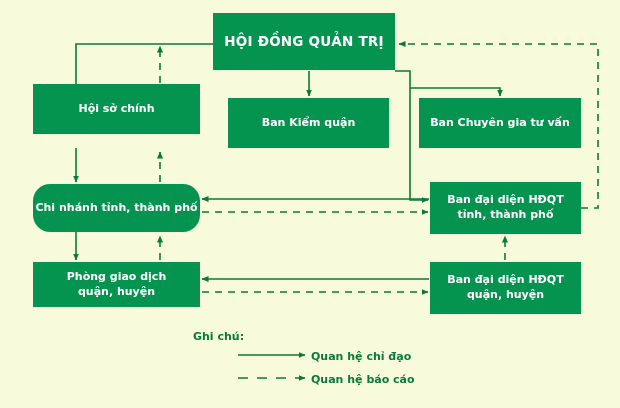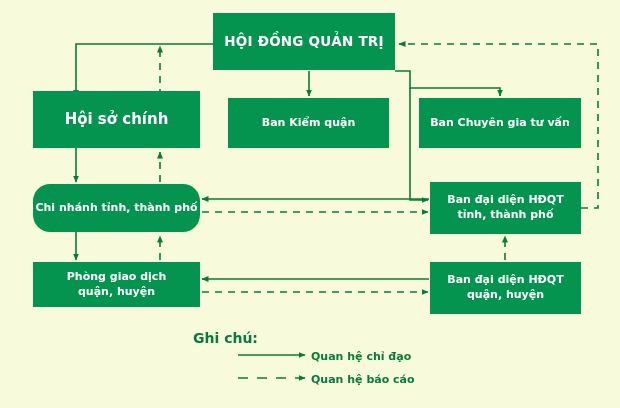--- a/index.html
+++ b/index.html
@@ -19,30 +19,30 @@
     display:flex;align-items:center;justify-content:center;
     text-align:center;
     font-weight:bold;
     line-height:1.35;
     box-sizing:border-box;
     z-index:3;
   }
   .node span{display:block;white-space:pre-line;}
 
   #node-board{left:213px;top:13px;width:182px;height:57px;font-size:13.5px;letter-spacing:.2px;}
-  #node-hq{left:33px;top:91px;width:167px;height:57px;font-size:15px;}
+  #node-hq{left:33px;top:84px;width:167px;height:50px;font-size:11px;}
   #node-supervisory{left:228px;top:98px;width:161px;height:50px;font-size:11px;}
   #node-advisory{left:419px;top:98px;width:162px;height:50px;font-size:11px;}
   #node-branch{left:33px;top:184px;width:167px;height:48px;font-size:11px;border-radius:17px;}
   #node-rep-prov{left:430px;top:182px;width:151px;height:52px;font-size:11px;}
   #node-transaction{left:33px;top:262px;width:167px;height:45px;font-size:11px;}
   #node-rep-dist{left:430px;top:262px;width:151px;height:52px;font-size:11px;}
 
   .legend{position:absolute;z-index:4;color:#0a7a3c;}
-  #legend-title{left:193px;top:330px;font-size:14px;font-weight:bold;}
+  #legend-title{left:193px;top:330px;font-size:11px;font-weight:bold;}
   #legend-label-direct{left:311px;top:350px;font-size:11px;font-weight:bold;}
   #legend-label-report{left:311px;top:373px;font-size:11px;font-weight:bold;}
 </style>
 </head>
 <body>
 
 <div id="canvas">
 
   <svg class="lines" viewBox="0 0 620 408" xmlns="http://www.w3.org/2000/svg">
     <defs>

